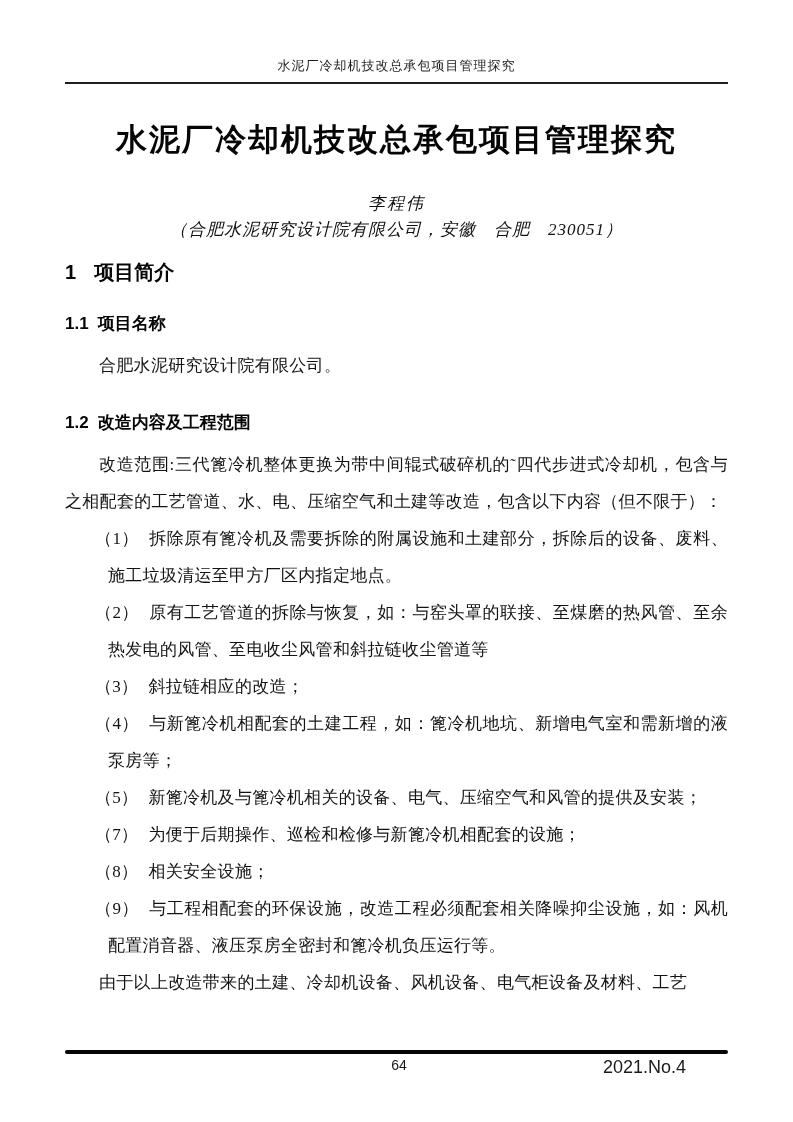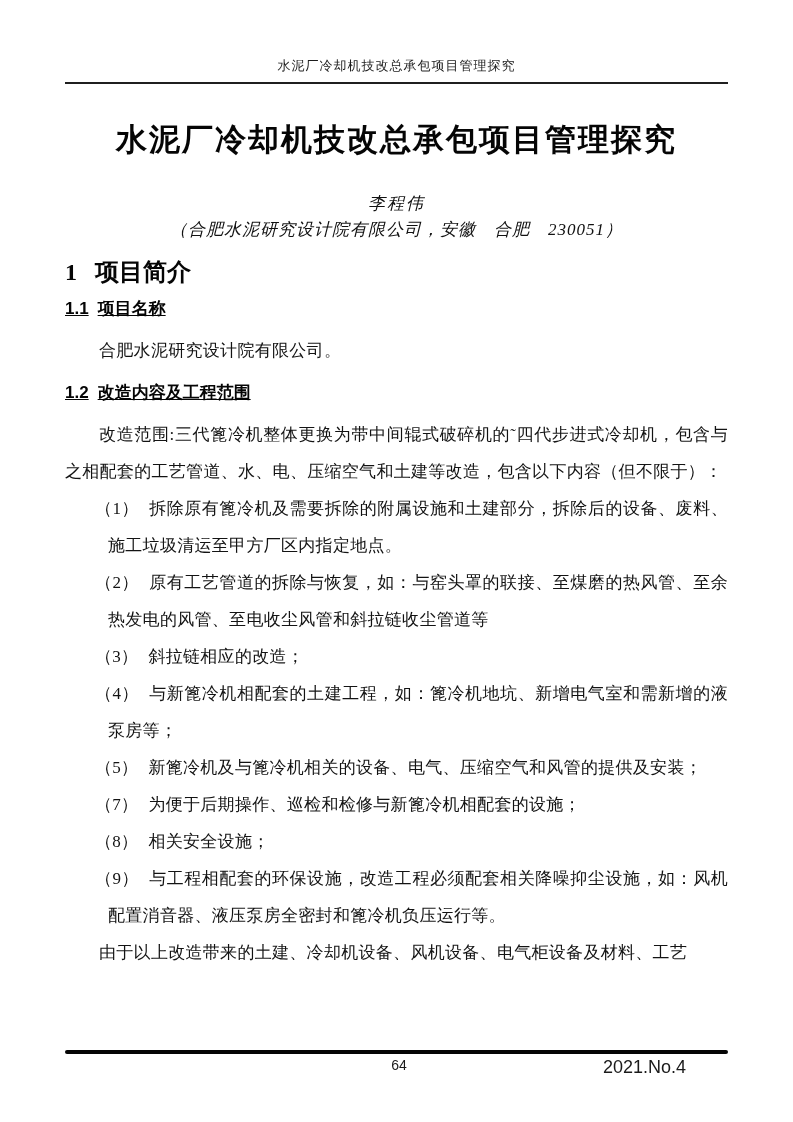--- a/index.html
+++ b/index.html
@@ -62,35 +62,34 @@
     text-align: center;
     font-size: 17px;
     line-height: 22px;
     font-style: italic;
     letter-spacing: 1px;
     font-family: "Liberation Serif", "DejaVu Serif", serif;
   }
   
   .sec1 {
     margin-top: 19px;
-    font-size: 24px;
+    font-size: 20px;
     font-weight: bold;
     line-height: 25px;
     color: #050505;
-    font-family: Liberation Serif, serif;
+    font-family: Liberation Sans, sans-serif;
   }
   .sec1 .sec-num { margin-right: 18px; }
   .sec2 {
-    margin-top: 13px;
+    margin-top: 28px;
     font-size: 17px;
     font-weight: bold;
     line-height: 21px;
     color: #050505;
     font-family: "Liberation Sans", "DejaVu Sans", sans-serif;
-    text-decoration: underline;
   }
   .sec2 .sec-num { margin-right: 9px; }
   
   .body-text {
     font-size: 17px;
     line-height: 37px;
     text-align: justify;
     color: #131313;
     letter-spacing: 0.3px;
   }

